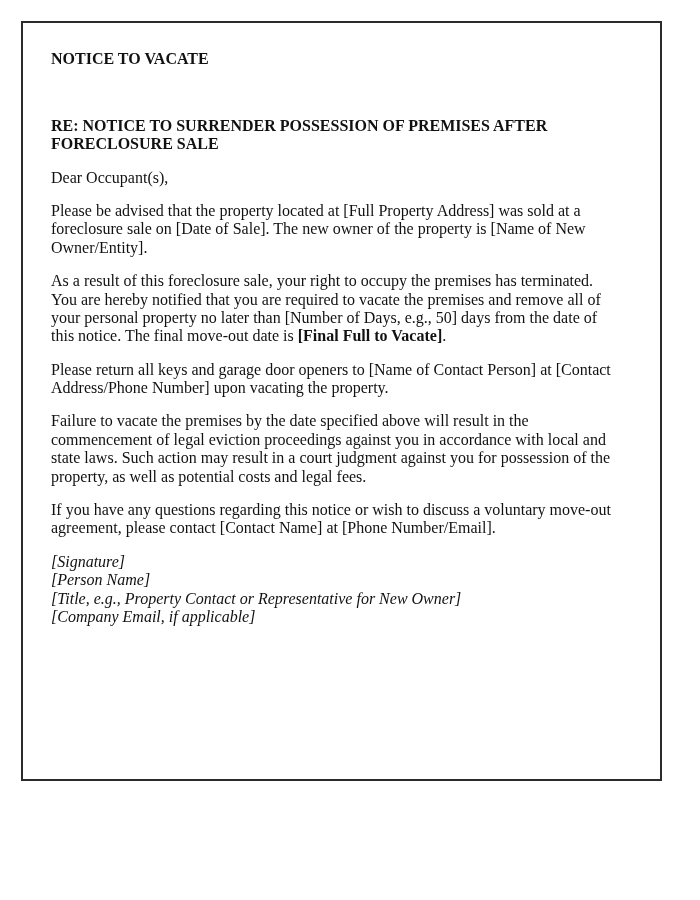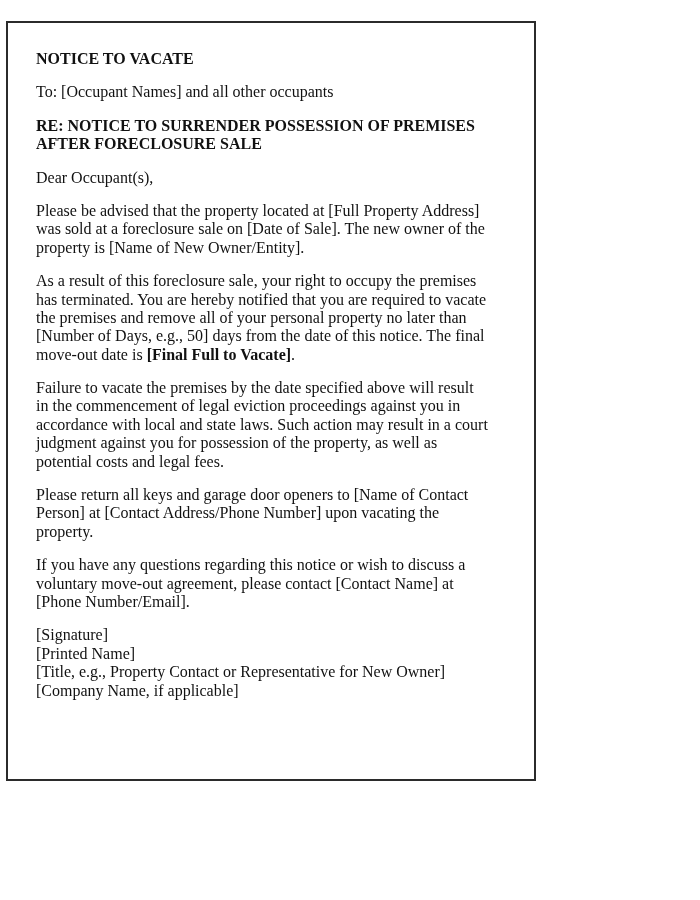--- a/index.html
+++ b/index.html
@@ -10,64 +10,65 @@
   .page {
     position: relative;
     width: 700px;
     height: 900px;
     background: #ffffff;
     font-family: "Liberation Serif", "DejaVu Serif", serif;
     color: #111111;
   }
   .letter-box {
     position: absolute;
-    left: 6px;
+    left: 21px;
     top: 21px;
-    width: 530px;
+    width: 641px;
     height: 760px;
     box-sizing: border-box;
     border: 2px solid #2b2b2b;
     padding: 27px 44px 20px 28px;
     background: #ffffff;
     overflow: hidden;
   }
   .letter-box p {
     margin: 0 0 15px 0;
     font-size: 16px;
     line-height: 1.15;
   }
   .bold {
     font-weight: bold;
   }
   .sig-block {
     white-space: normal;
+    font-style: italic;
   }
 </style>
 </head>
 <body>
 
 <div class="page">
   <div class="letter-box">
 
     <p class="bold">NOTICE TO VACATE</p>
 
 
-    <p><span>To: [Occupant Names] and all other occupants</span><br></p>
+    <p><br></p>
 
     <p class="bold">RE: NOTICE TO SURRENDER POSSESSION OF PREMISES AFTER FORECLOSURE SALE</p>
 
     <p>Dear Occupant(s),</p>
 
     <p>Please be advised that the property located at [Full Property Address] was sold at a foreclosure sale on [Date of Sale]. The new owner of the property is [Name of New Owner/Entity].</p>
 
     <p><span>As a result of this foreclosure sale, your right to occupy the premises has terminated. You are hereby notified that you are required to vacate the premises and remove all of your personal property no later than [Number of Days, e.g., 50] days from the date of this notice. The final move-out date is </span><span class="bold">[Final Full to Vacate]</span><span>.</span></p>
 
+    <p>Please return all keys and garage door openers to [Name of Contact Person] at [Contact Address/Phone Number] upon vacating the property.</p>
+
     <p>Failure to vacate the premises by the date specified above will result in the commencement of legal eviction proceedings against you in accordance with local and state laws. Such action may result in a court judgment against you for possession of the property, as well as potential costs and legal fees.</p>
-
-    <p>Please return all keys and garage door openers to [Name of Contact Person] at [Contact Address/Phone Number] upon vacating the property.</p>
 
     <p>If you have any questions regarding this notice or wish to discuss a voluntary move-out agreement, please contact [Contact Name] at [Phone Number/Email].</p>
 
 
-    <p class="sig-block"><span>[Signature]</span><br><span>[Printed Name]</span><br><span>[Title, e.g., Property Contact or Representative for New Owner]</span><br><span>[Company Name, if applicable]</span></p>
+    <p class="sig-block"><span>[Signature]</span><br><span>[Person Name]</span><br><span>[Title, e.g., Property Contact or Representative for New Owner]</span><br><span>[Company Email, if applicable]</span></p>
 
   </div>
 </div>
 
 </body></html>

